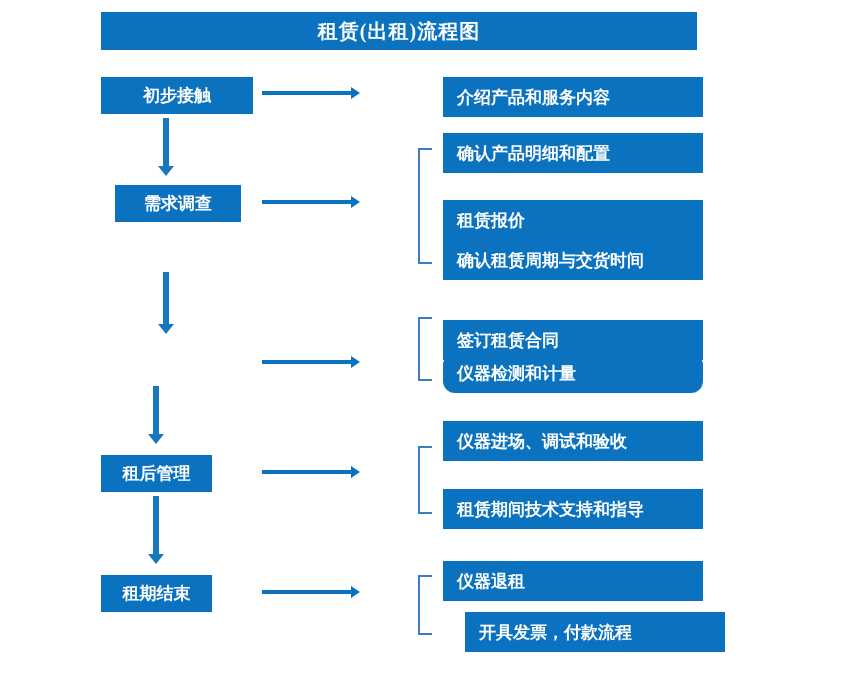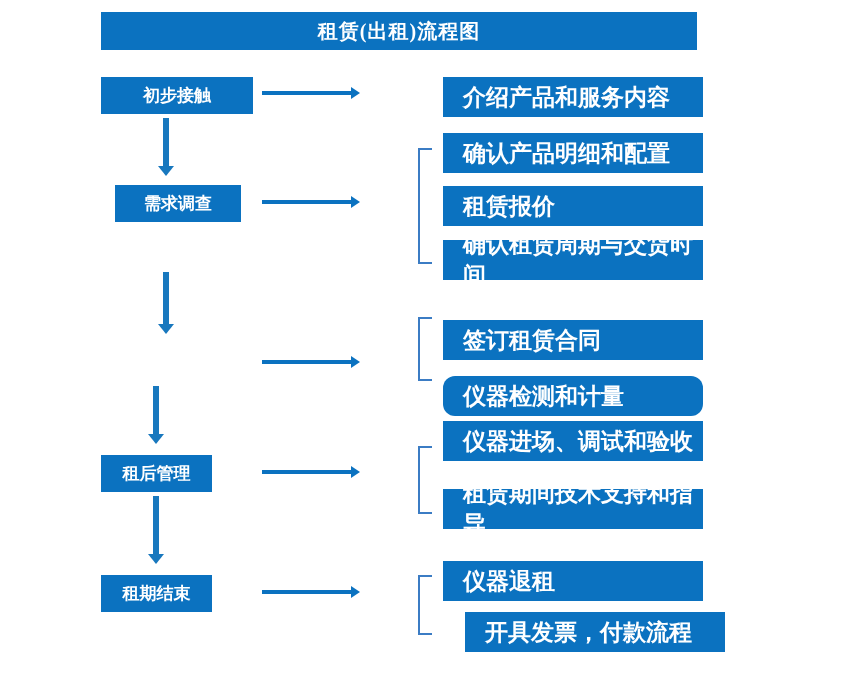--- a/index.html
+++ b/index.html
@@ -46,22 +46,22 @@
     align-items: center;
     box-sizing: border-box;
   }
   .node.left {
     justify-content: center;
     font-size: 17px;
     height: 37px;
   }
   .node.right {
     justify-content: flex-start;
-    padding-left: 20px;
-    font-size: 23px;
+    padding-left: 14px;
+    font-size: 17px;
     height: 40px;
     left: 443px;
     width: 260px;
   }
   
   .h-arrow {
     position: absolute;
     height: 12px;
   }
   .h-arrow .shaft {
@@ -130,33 +130,33 @@
     <div class="h-arrow" style="left: 262px; top: 196px; width: 98px;">
       <div class="shaft" style="width: 89px;"></div>
       <div class="head" style="left: 89px;"></div>
     </div>
     <div class="v-arrow" style="left: 158px; top: 272px; height: 62px;">
       <div class="shaft" style="height: 52px;"></div>
       <div class="head" style="top: 52px;"></div>
     </div>
     <div class="bracket" style="left: 418px; top: 148px; height: 116px;"></div>
     <div class="node right" style="top: 133px;">确认产品明细和配置</div>
-    <div class="node right" style="top: 186px;">租赁报价</div>
+    <div class="node right" style="top: 200px;">租赁报价</div>
     <div class="node right" style="top: 240px;">确认租赁周期与交货时间</div>
     <div class="h-arrow" style="left: 262px; top: 356px; width: 98px;">
       <div class="shaft" style="width: 89px;"></div>
       <div class="head" style="left: 89px;"></div>
     </div>
     <div class="v-arrow" style="left: 148px; top: 386px; height: 58px;">
       <div class="shaft" style="height: 48px;"></div>
       <div class="head" style="top: 48px;"></div>
     </div>
     <div class="bracket" style="left: 418px; top: 317px; height: 64px;"></div>
     <div class="node right" style="top: 320px;">签订租赁合同</div>
-    <div class="node right" style="top: 376px; border-radius: 12px;">仪器检测和计量</div>
+    <div class="node right" style="top: 353px; border-radius: 12px;">仪器检测和计量</div>
     <div class="node left" style="left: 101px; top: 455px; width: 111px;">租后管理</div>
     <div class="h-arrow" style="left: 262px; top: 466px; width: 98px;">
       <div class="shaft" style="width: 89px;"></div>
       <div class="head" style="left: 89px;"></div>
     </div>
     <div class="v-arrow" style="left: 148px; top: 496px; height: 68px;">
       <div class="shaft" style="height: 58px;"></div>
       <div class="head" style="top: 58px;"></div>
     </div>
     <div class="bracket" style="left: 418px; top: 446px; height: 68px;"></div>

